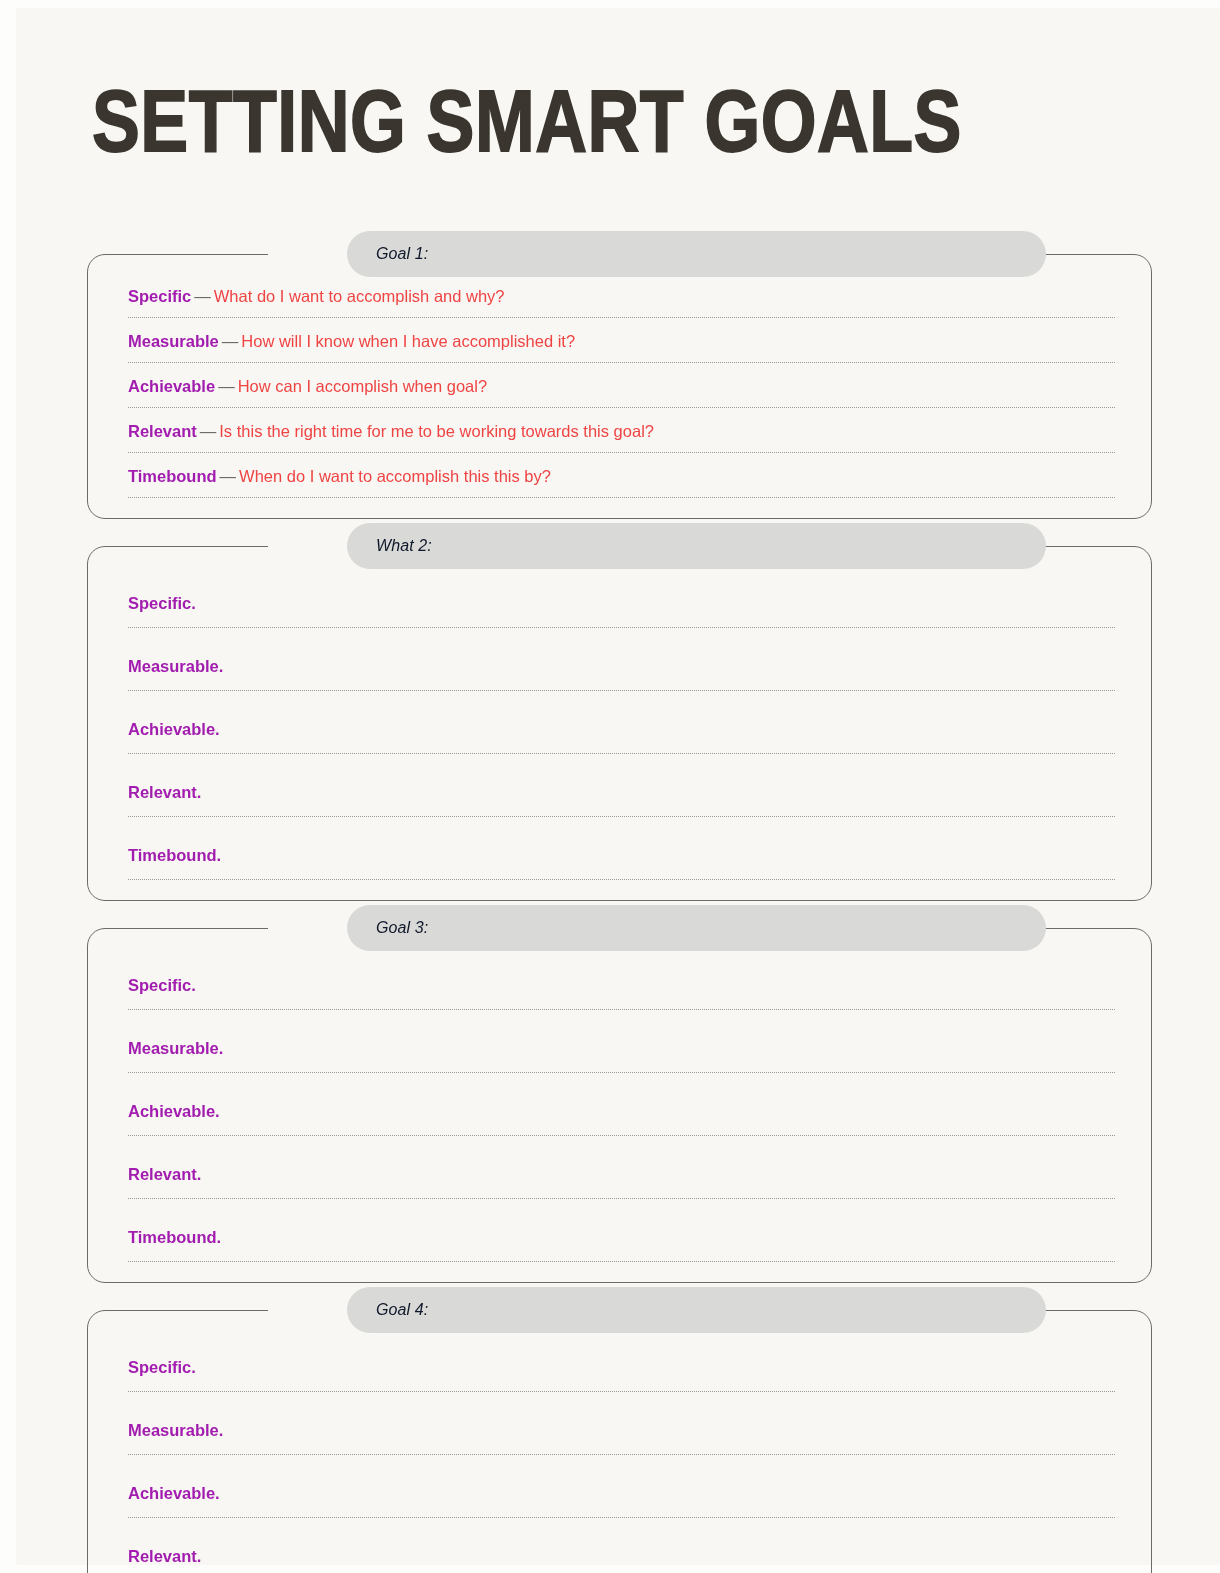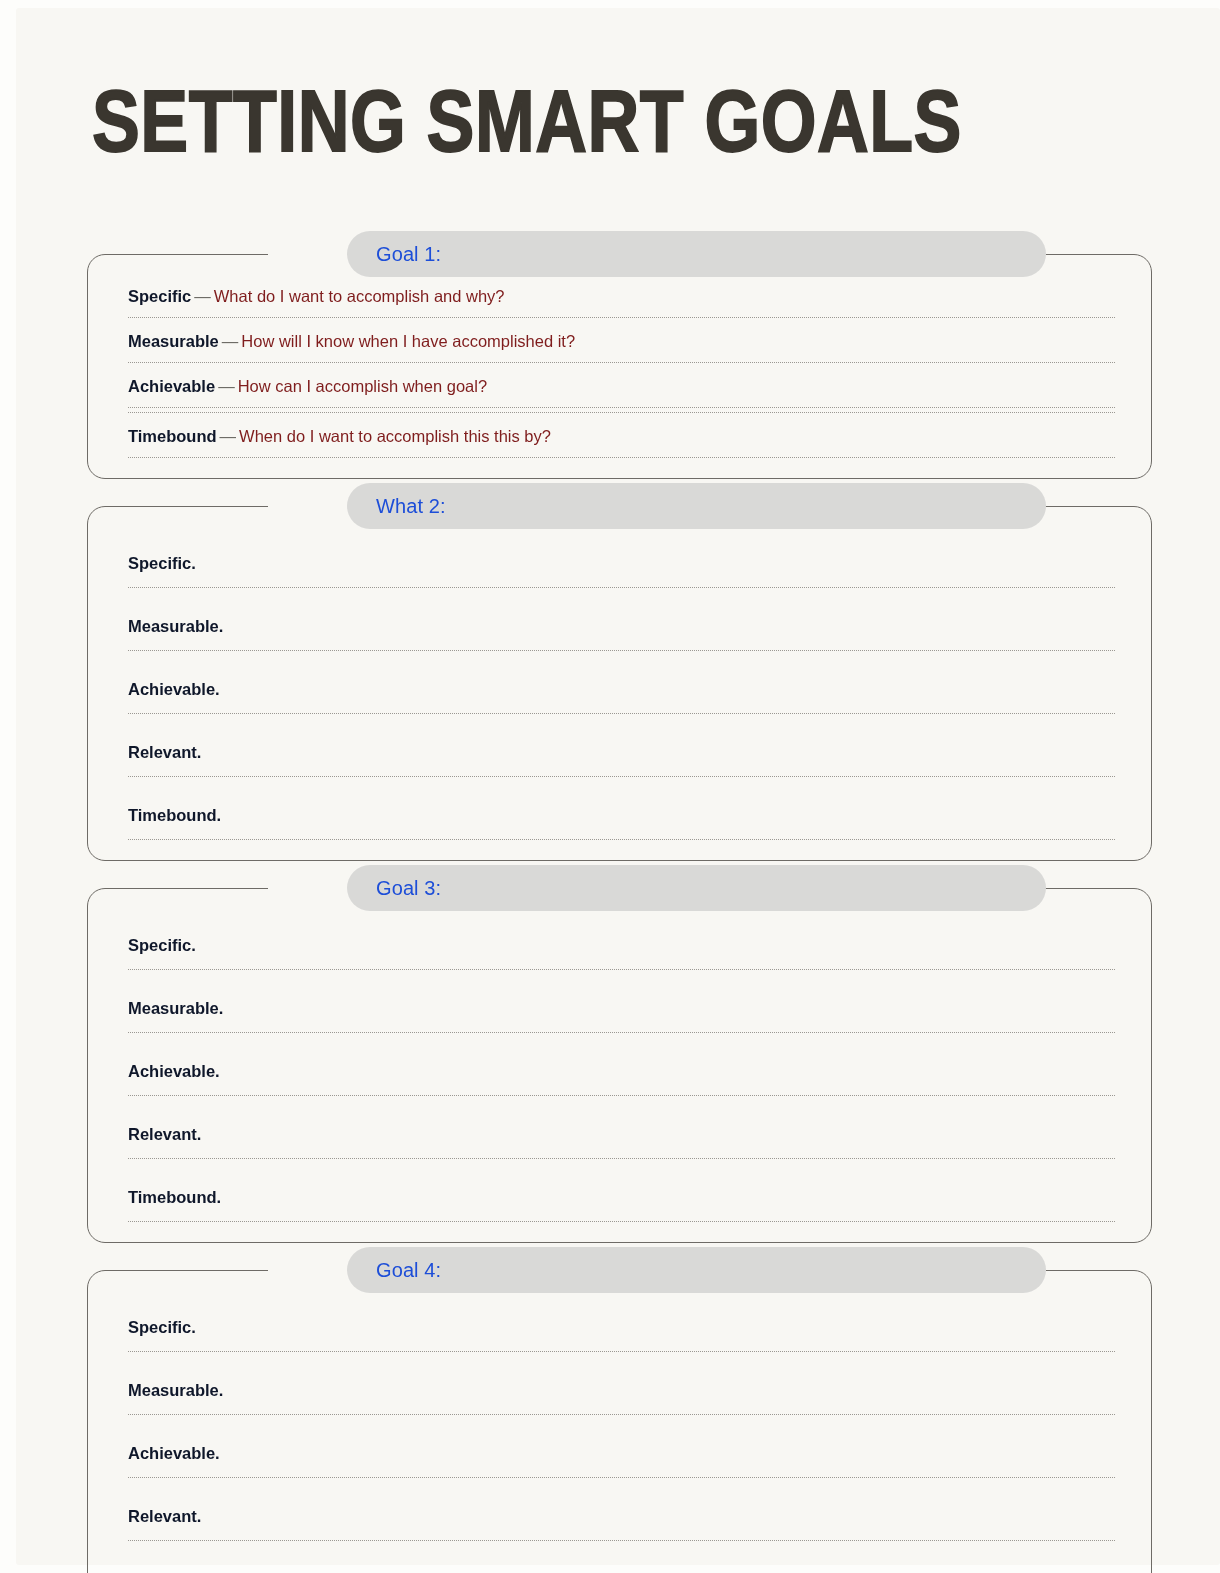--- a/index.html
+++ b/index.html
@@ -84,51 +84,52 @@
     background: #d9d9d7;
     border-radius: 23px;
     display: flex;
     align-items: center;
     box-sizing: border-box;
     padding-left: 29px;
     z-index: 3;
   }
 
   .goal-pill-label {
-    font-size: 20px;
+    font-size: 16px;
     font-weight: 400;
-    color: #1d4ed8;
+    color: #0f172a;
     letter-spacing: 0.1px;
+    font-style: italic;
   }
 
   .smart-row {
     position: relative;
     padding: 0 0 4px 0;
     margin: 0 10px 0 8px;
   }
 
   .smart-row-text {
     font-size: 16.5px;
     line-height: 21px;
     padding: 9px 0 10px 12px;
     white-space: nowrap;
   }
 
   .smart-label {
     font-weight: 700;
-    color: #0f172a;
+    color: #a21caf;
   }
 
   .smart-dash {
     color: #6a6862;
     padding: 0 3px;
   }
 
   .smart-question {
-    color: #7f1d1d;
+    color: #ef4444;
   }
 
   .smart-rule {
     height: 0;
     border-bottom: 1.5px dotted #9b9892;
     margin-left: 12px;
     margin-right: 8px;
   }
 
   .goal-block.compact .smart-row-text {
@@ -157,20 +158,21 @@
           </div>
           <div class="smart-row">
             <div class="smart-row-text"><span class="smart-label">Measurable</span><span class="smart-dash">—</span><span class="smart-question">How will I know when I have accomplished it?</span></div>
             <div class="smart-rule"></div>
           </div>
           <div class="smart-row">
             <div class="smart-row-text"><span class="smart-label">Achievable</span><span class="smart-dash">—</span><span class="smart-question">How can I accomplish when goal?</span></div>
             <div class="smart-rule"></div>
           </div>
           <div class="smart-row">
+            <div class="smart-row-text"><span class="smart-label">Relevant</span><span class="smart-dash">—</span><span class="smart-question">Is this the right time for me to be working towards this goal?</span></div>
             <div class="smart-rule"></div>
           </div>
           <div class="smart-row">
             <div class="smart-row-text"><span class="smart-label">Timebound</span><span class="smart-dash">—</span><span class="smart-question">When do I want to accomplish this this by?</span></div>
             <div class="smart-rule"></div>
           </div>
         </div>
       </div>
       <div class="goal-block compact">
         <div class="goal-card">

